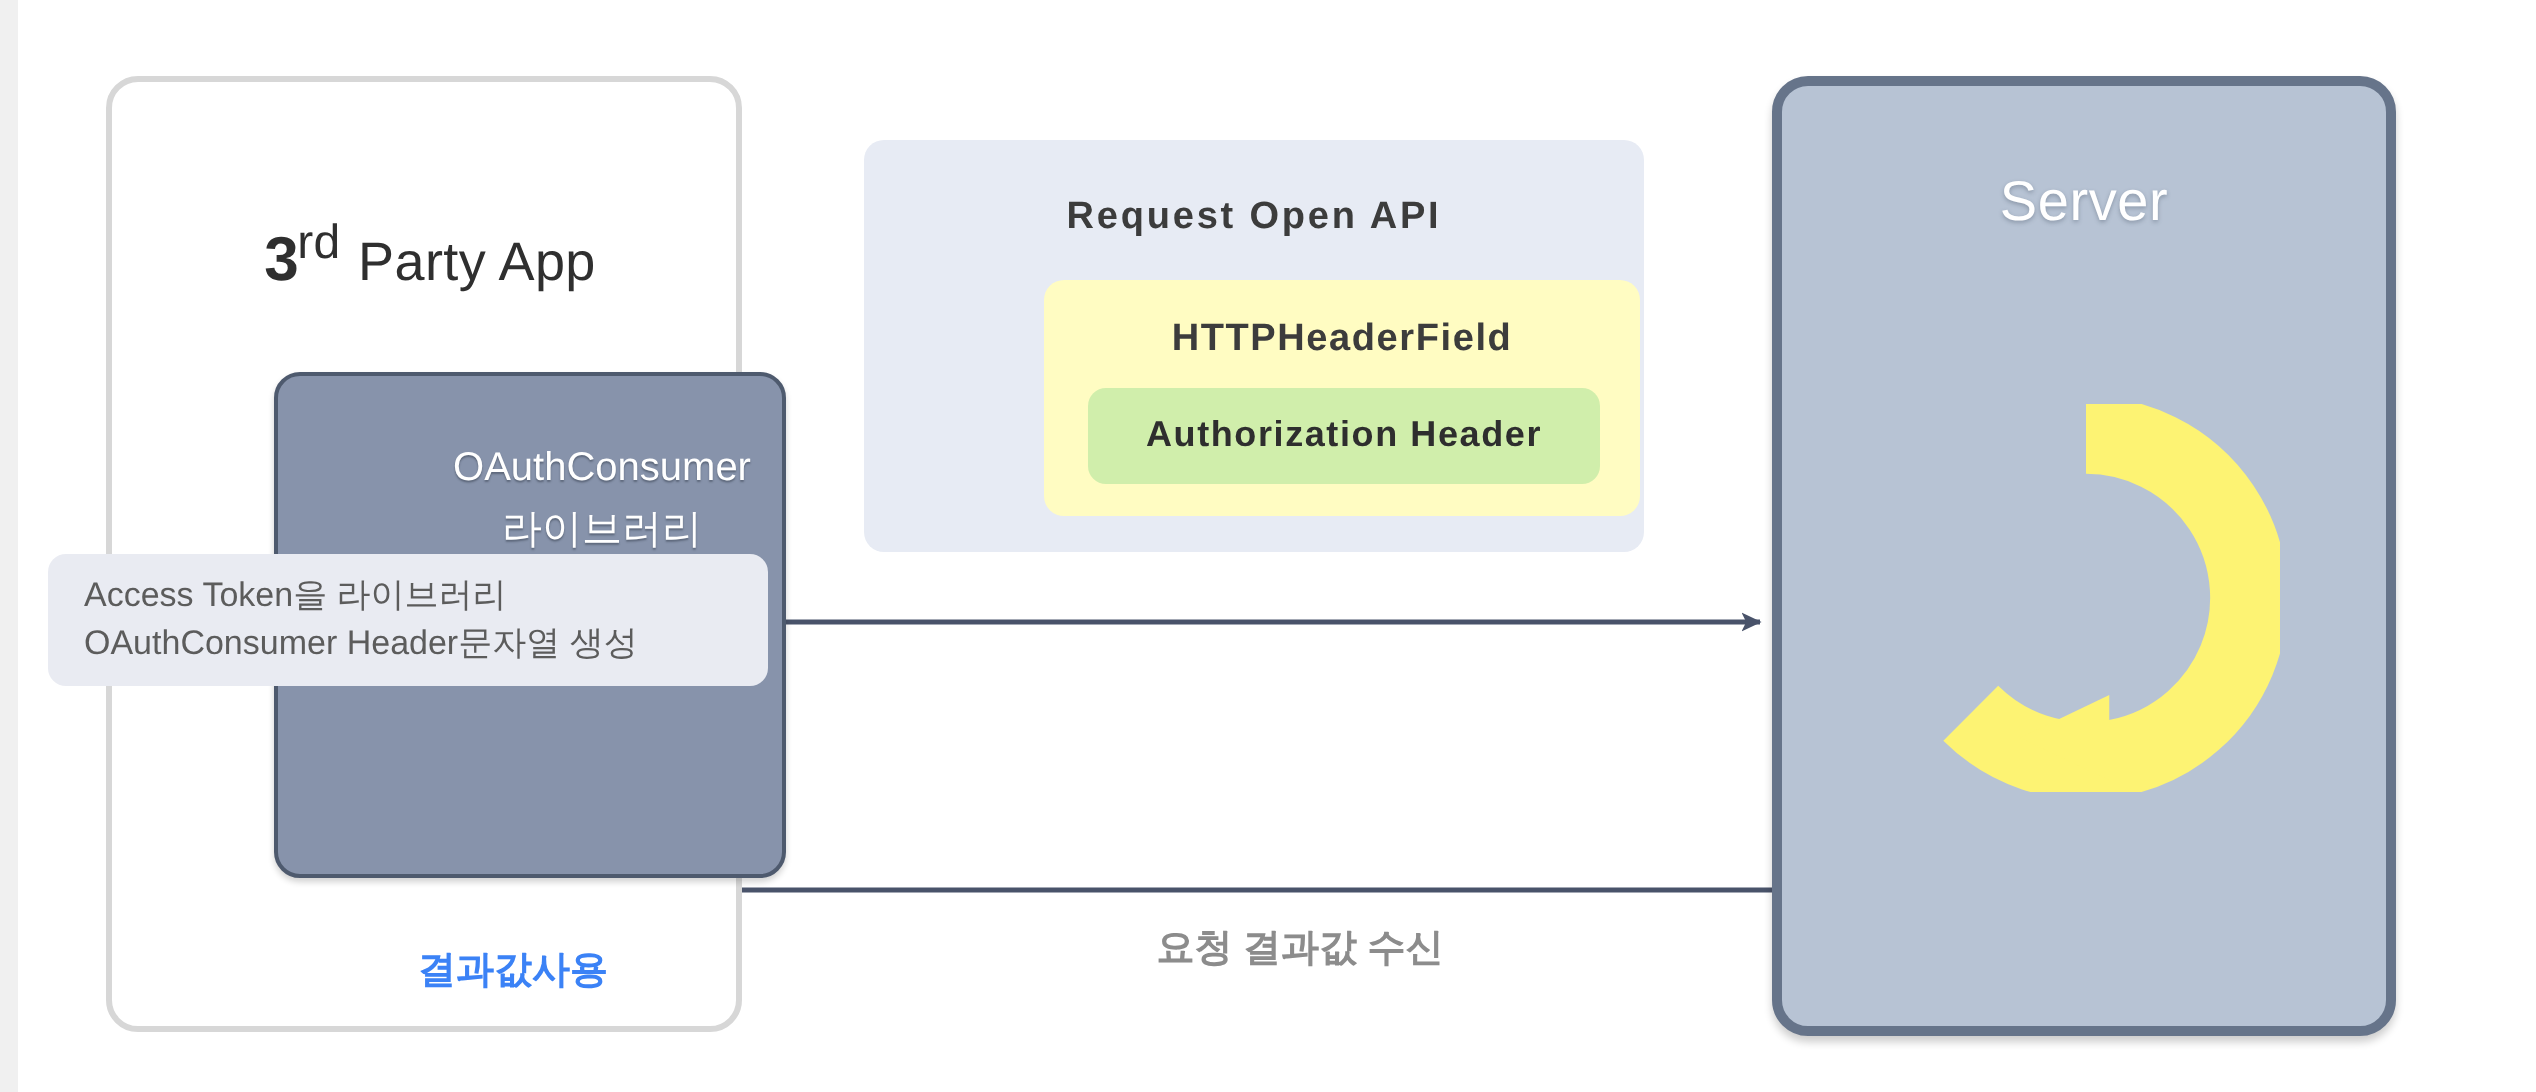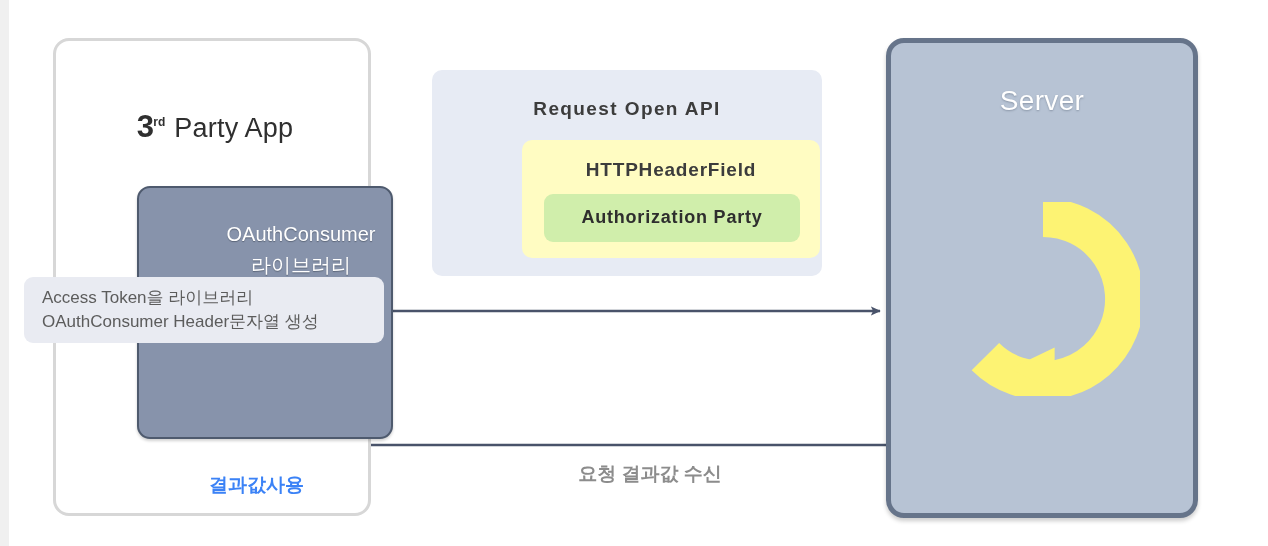--- a/index.html
+++ b/index.html
@@ -51,22 +51,22 @@
     font-size: 27px;
     color: #2f2f2f;
     letter-spacing: 0.2px;
     white-space: nowrap;
   }
   .app-title .num {
     font-size: 31px;
     font-weight: 700;
   }
   .app-title .ord {
-    font-size: 12px;
-    font-weight: 700;
+    font-size: 24px;
+    font-weight: 400;
     vertical-align: super;
     position: relative;
     top: -1px;
     left: -1px;
   }
   .app-title .rest {
     font-weight: 400;
   }
 
   .oauth-box {
@@ -293,21 +293,21 @@
     <span class="callout-line">OAuthConsumer Header문자열 생성</span>
   </div>
 
   <div class="api-panel">
     <div class="api-title">Request Open API</div>
 
     <div class="header-field-box">
       <div class="header-field-label">HTTPHeaderField</div>
 
       <div class="auth-header-box">
-        <div class="auth-header-label">Authorization Party</div>
+        <div class="auth-header-label">Authorization Header</div>
       </div>
     </div>
   </div>
 
   <div class="server-panel">
     <div class="server-title">Server</div>
 
     <svg class="refresh-icon" viewBox="0 0 100 100">
 
       <path d="M50 8

